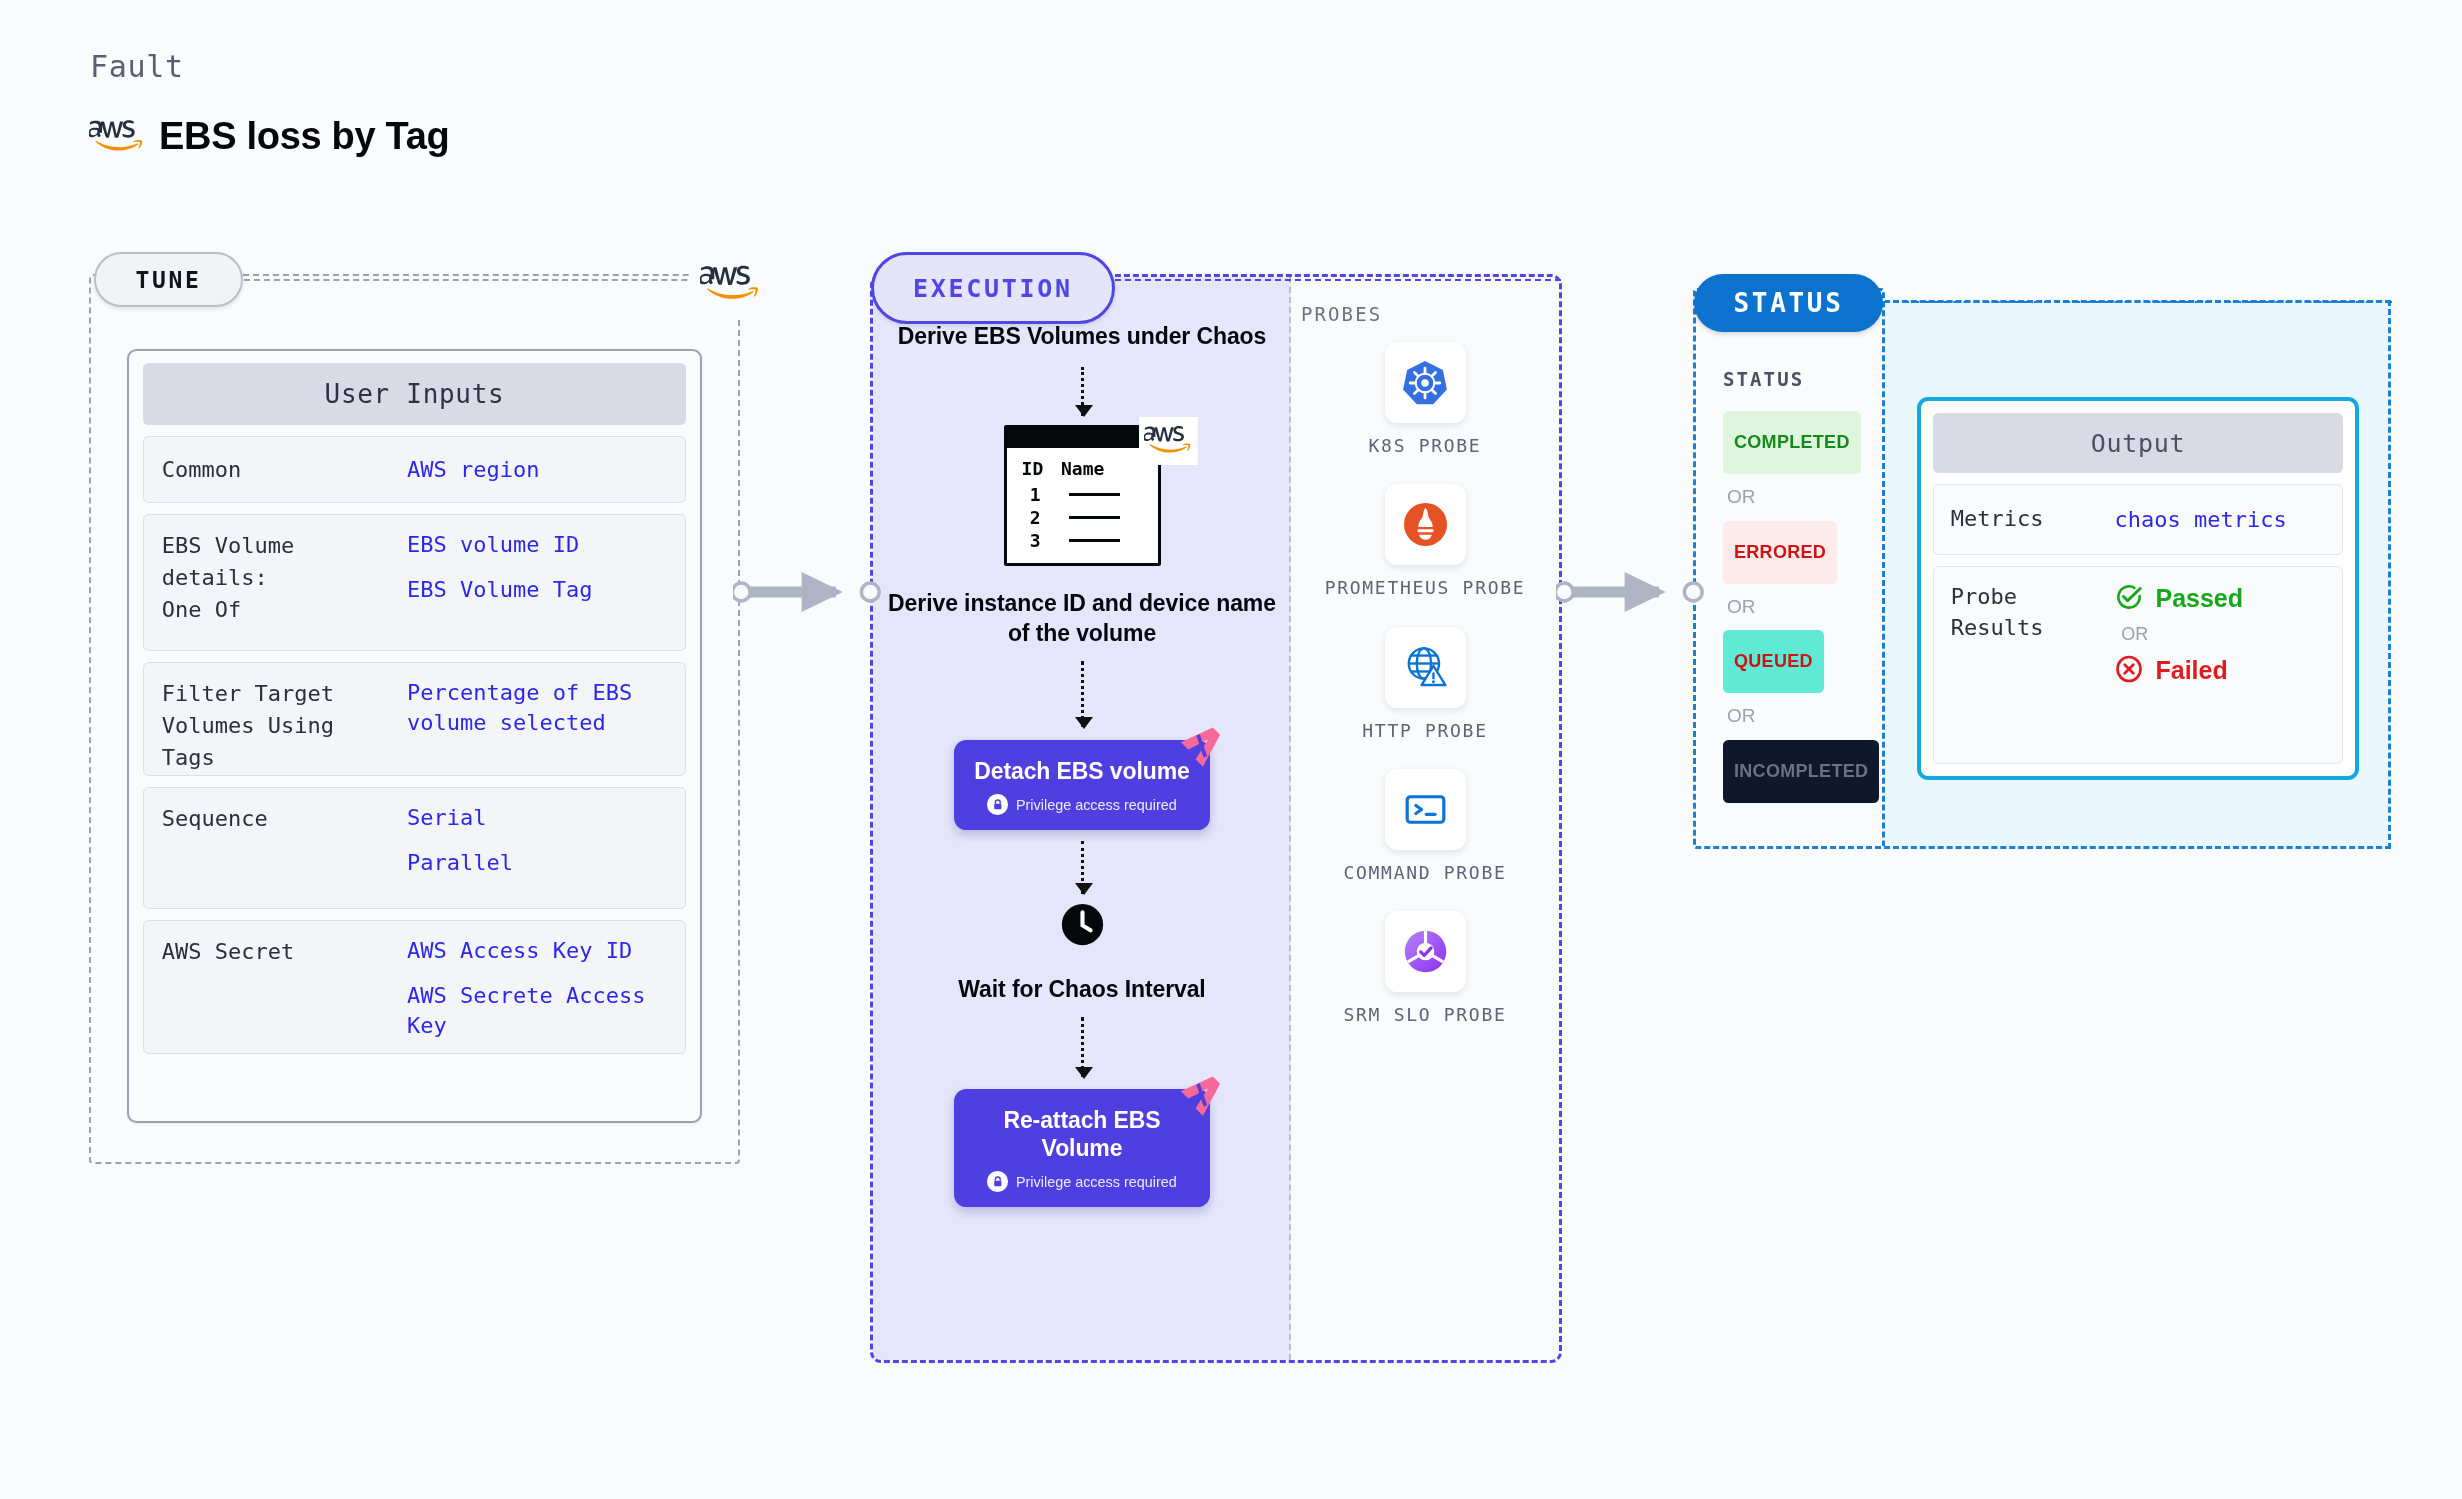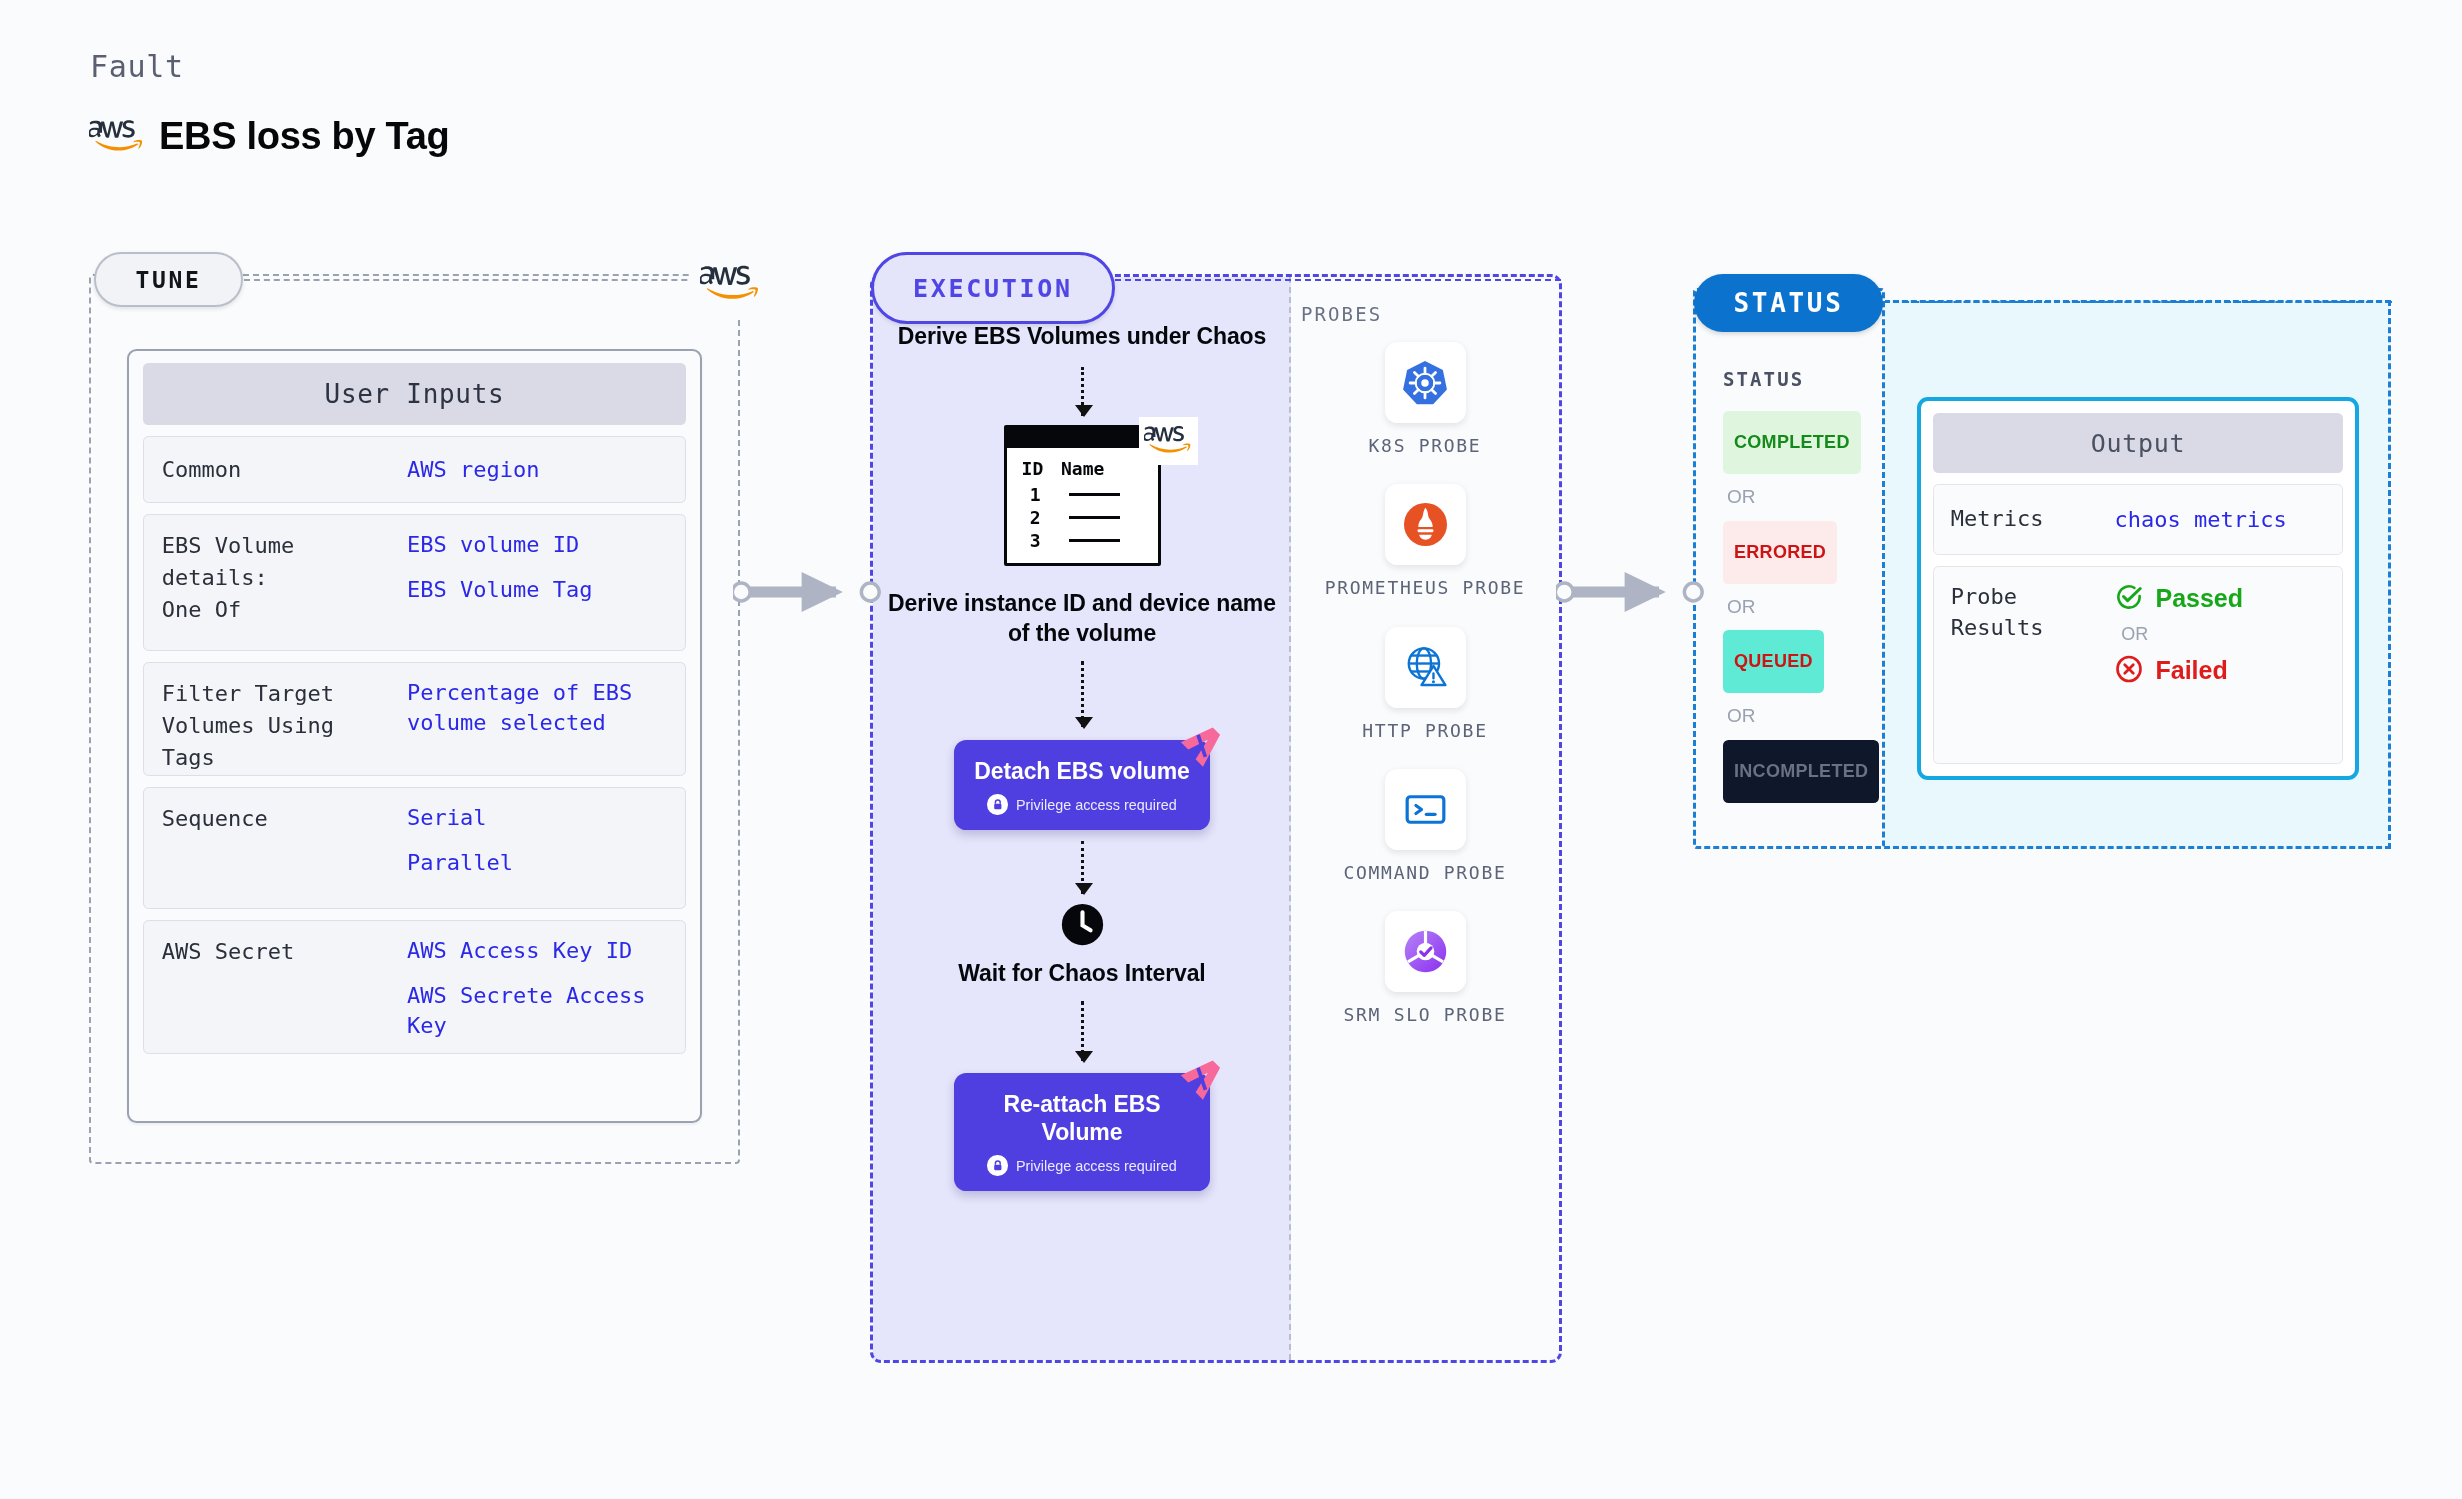--- a/index.html
+++ b/index.html
@@ -461,21 +461,21 @@
 
     <div class="arrow-dotted" style="height:53px; margin-top:11px;"></div>
 
     <span style="margin-top:8.2px;">
       <svg class="clock-icon" viewBox="0 0 24 24">
         <circle cx="12" cy="12" r="11" fill="#05070a"></circle>
         <path d="M12 5.5v7l4.3 2.6" stroke="#ffffff" stroke-width="2.2" fill="none" stroke-linecap="round"></path>
       </svg>
     </span>
 
-    <div class="flow-label" style="margin-top:10px;">Wait for Chaos Interval</div>
+    <div class="flow-label" style="margin-top:26px;">Wait for Chaos Interval</div>
 
     <div class="arrow-dotted" style="height:60px; margin-top:12.3px;"></div>
 
     <div class="act-card" style="margin-top:12.3px;">
       <svg class="chaos-ribbon" viewBox="0 0 40 40">
         <path d="M4 14 L30 2 L36 8 L22 34 L16 28 L26 12 L10 20 Z" fill="#f8699b"></path>
         <path d="M18 8 L24 26" stroke="#4f3fe0" stroke-width="3" fill="none"></path>
       </svg>
       <div class="act-title">Re-attach EBS Volume</div>
       <div class="act-sub">

